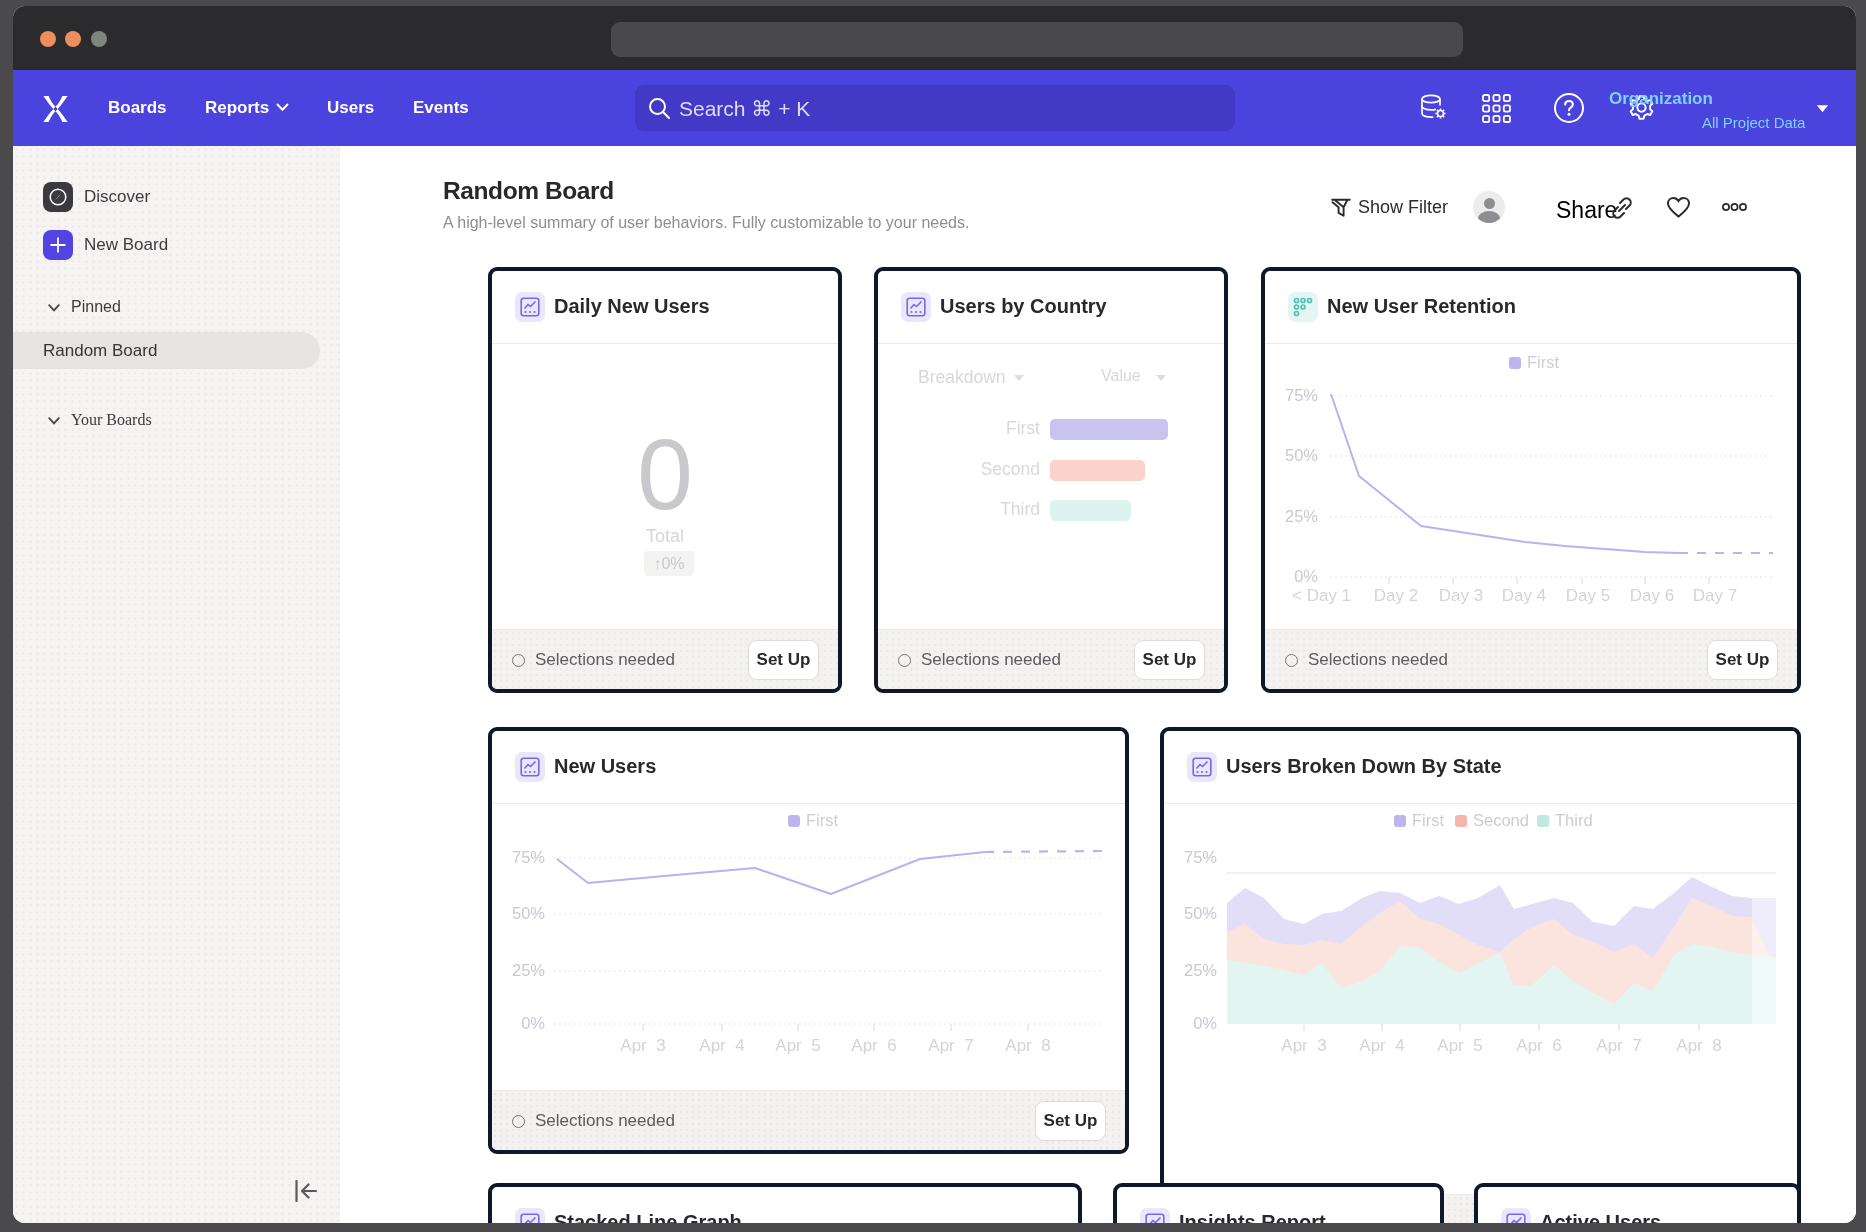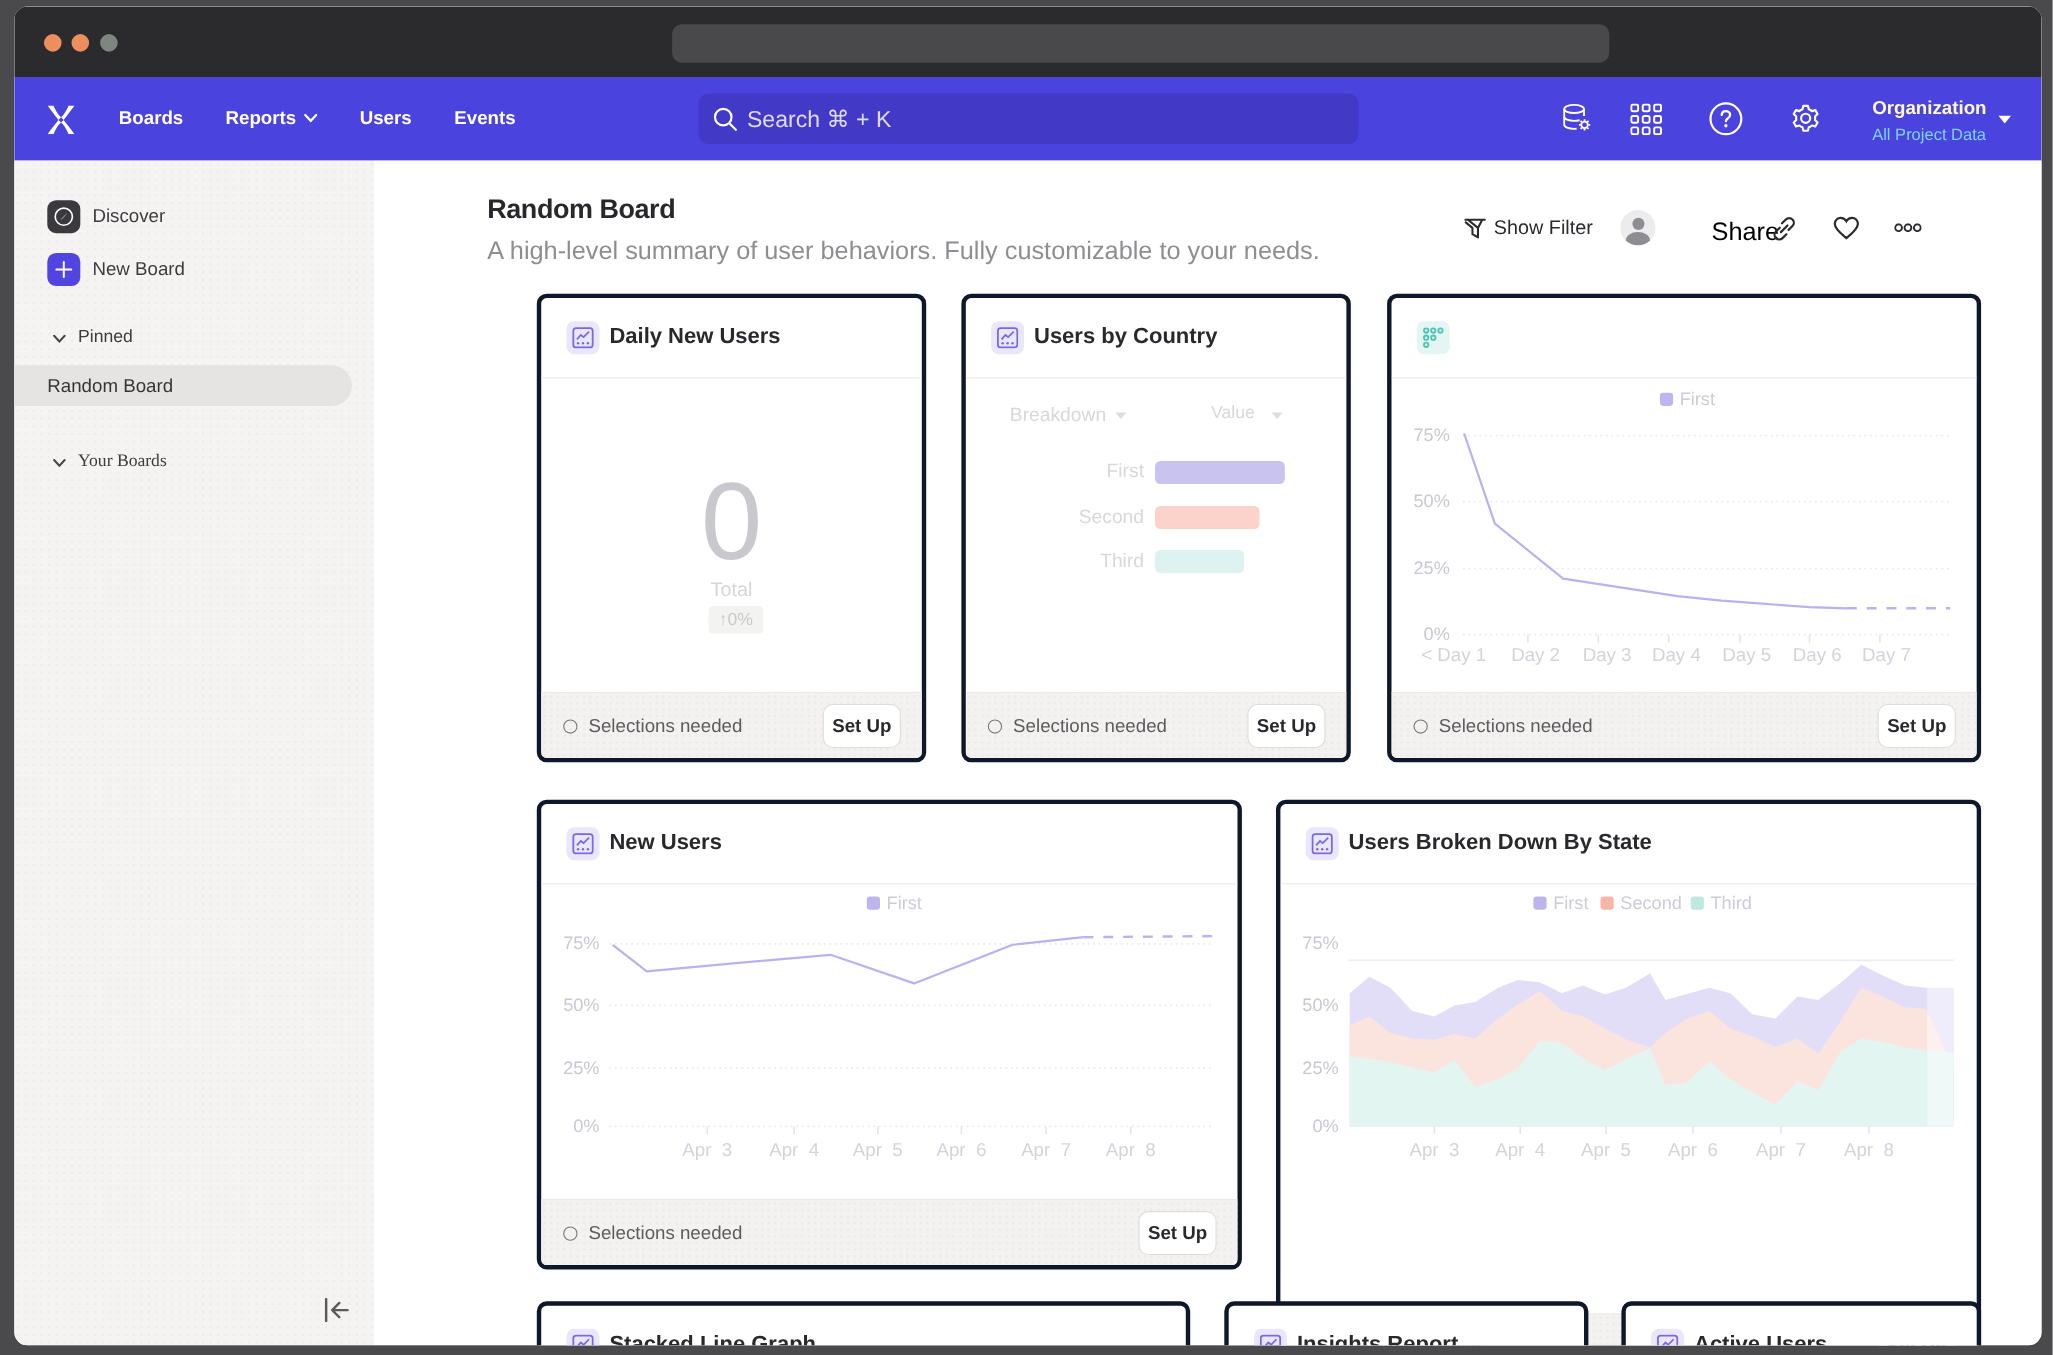--- a/index.html
+++ b/index.html
@@ -95,21 +95,21 @@
     </svg>
     <svg class="abs" style="left:1540px;top:22px;" width="32" height="32" viewBox="0 0 32 32">
       <circle cx="16" cy="16" r="14" fill="none" stroke="#fff" stroke-width="2"></circle>
       <path d="M12.2 12.6 C12.2 10.4 13.8 9 16 9 C18.2 9 19.8 10.5 19.8 12.5 C19.8 14.3 18.6 15.1 17.4 15.9 C16.4 16.55 16 17.1 16 18.3" fill="none" stroke="#fff" stroke-width="2.1" stroke-linecap="round"></path>
       <circle cx="16" cy="22.3" r="1.5" fill="#fff"></circle>
     </svg>
     <svg class="abs" style="left:1613px;top:23px;" width="31" height="31" viewBox="0 0 24 24">
       <path fill="none" stroke="#fff" stroke-width="1.5" stroke-linejoin="round" d="M10.4 2.5 H13.6 L14.2 4.9 A7.3 7.3 0 0 1 16.4 6.2 L18.8 5.5 L20.4 8.3 L18.6 10 A7.3 7.3 0 0 1 18.6 12.5 L20.4 14.2 L18.8 17 L16.4 16.3 A7.3 7.3 0 0 1 14.2 17.6 L13.6 20 H10.4 L9.8 17.6 A7.3 7.3 0 0 1 7.6 16.3 L5.2 17 L3.6 14.2 L5.4 12.5 A7.3 7.3 0 0 1 5.4 10 L3.6 8.3 L5.2 5.5 L7.6 6.2 A7.3 7.3 0 0 1 9.8 4.9 Z"></path>
       <circle cx="12" cy="11.25" r="3.2" fill="none" stroke="#fff" stroke-width="1.5"></circle>
     </svg>
-    <div class="abs" style="left:1689px;top:19px;font-size:17px;font-weight:700;color:#fef9c3;">Organization</div>
+    <div class="abs" style="left:1596px;top:19px;font-size:17px;font-weight:700;color:#7dd3fc;">Organization</div>
     <div class="abs" style="left:1689px;top:44px;font-size:15px;color:#7dd3fc;">All Project Data</div>
     <svg class="abs" style="left:1803px;top:34px;" width="13" height="9" viewBox="0 0 13 9">
         <path d="M0.8 1.2 H12.2 L6.5 8.2 Z" fill="#fff"></path>
       </svg>
   </div>
 
   <div class="sidebar">
 
     <div class="abs" style="left:30px;top:36px;width:30px;height:30px;border-radius:8px;background:#3a3a3e;"></div>
     <svg class="abs" style="left:35px;top:41px;" width="20" height="20" viewBox="0 0 20 20">
@@ -138,21 +138,21 @@
     <div class="abs" style="left:58px;top:265px;font-size:16px;color:#3c3c40;font-family:Liberation Serif, serif;">Your Boards</div>
 
     <svg class="abs" style="left:281px;top:1034px;" width="24" height="22" viewBox="0 0 24 22">
       <path d="M2.5 1 V21" stroke="#5a5a5e" stroke-width="2.2" stroke-linecap="round"></path>
       <path d="M8 11 H22 M8 11 L14.5 4.5 M8 11 L14.5 17.5" fill="none" stroke="#5a5a5e" stroke-width="2.2" stroke-linecap="round" stroke-linejoin="round"></path>
     </svg>
   </div>
 
   <div class="main">
     <div class="abs" style="left:103px;top:31px;font-size:24.5px;font-weight:700;letter-spacing:-0.4px;color:#28282c;">Random Board</div>
-    <div class="abs" style="left:103px;top:68px;font-size:23px;color:#8e8e92;">A high-level summary of user behaviors. Fully customizable to your needs.</div>
+    <div class="abs" style="left:103px;top:68px;font-size:16px;color:#8e8e92;">A high-level summary of user behaviors. Fully customizable to your needs.</div>
 
     <svg class="abs" style="left:990px;top:51px;" width="22" height="22" viewBox="0 0 22 22">
       <path d="M2.2 2.8 H19.8 M4.5 2.8 L13.6 10.2 V18.8 L8.6 15.9 V10.2 L2.5 5.2 M17.5 2.8 L13.6 10.2" fill="none" stroke="#2b2b2f" stroke-width="1.9" stroke-linejoin="round" stroke-linecap="round"></path>
     </svg>
     <div class="abs" style="left:1018px;top:51px;font-size:18px;color:#2b2b2f;">Show Filter</div>
     <div class="abs" style="left:1133px;top:45px;width:32px;height:32px;border-radius:50%;background:#ececec;overflow:hidden;">
       <div class="abs" style="left:10.5px;top:7px;width:11px;height:11px;border-radius:50%;background:#8e8e92;"></div>
       <div class="abs" style="left:5px;top:20px;width:22px;height:15px;border-radius:50%;background:#8e8e92;"></div>
     </div>
     <div class="abs" style="left:1190px;top:51px;font-size:23px;color:#000000;margin-left:26px;">Share</div>
@@ -242,20 +242,21 @@
             <g fill="none" stroke="#4fc5b6" stroke-width="1.7">
               <circle cx="4.5" cy="4.5" r="2"></circle>
               <circle cx="11" cy="4.5" r="2"></circle>
               <circle cx="17.5" cy="4.5" r="2"></circle>
               <circle cx="4.5" cy="11" r="2"></circle>
               <circle cx="11" cy="11" r="2"></circle>
               <circle cx="4.5" cy="17.5" r="2"></circle>
             </g>
           </svg>
         </div>
+      <div class="ctitle">New User Retention</div>
       <svg class="abs" style="left:0;top:73px;" width="538" height="293" viewBox="0 0 538 293">
         <rect x="244" y="13" width="12" height="12" rx="3" fill="#beb5ef"></rect>
         <text x="262" y="24" font-size="16.5" fill="#ccccd6">First</text>
         <g stroke="#e9e8ee" stroke-width="1.6" stroke-dasharray="1.5 3.5">
           <path d="M65 52 H508"></path>
             <path d="M65 112 H508"></path>
             <path d="M65 173 H508"></path>
             <path d="M65 233 H508"></path>
         </g>
         <g font-size="16.5" fill="#c9c8d2" text-anchor="end">

